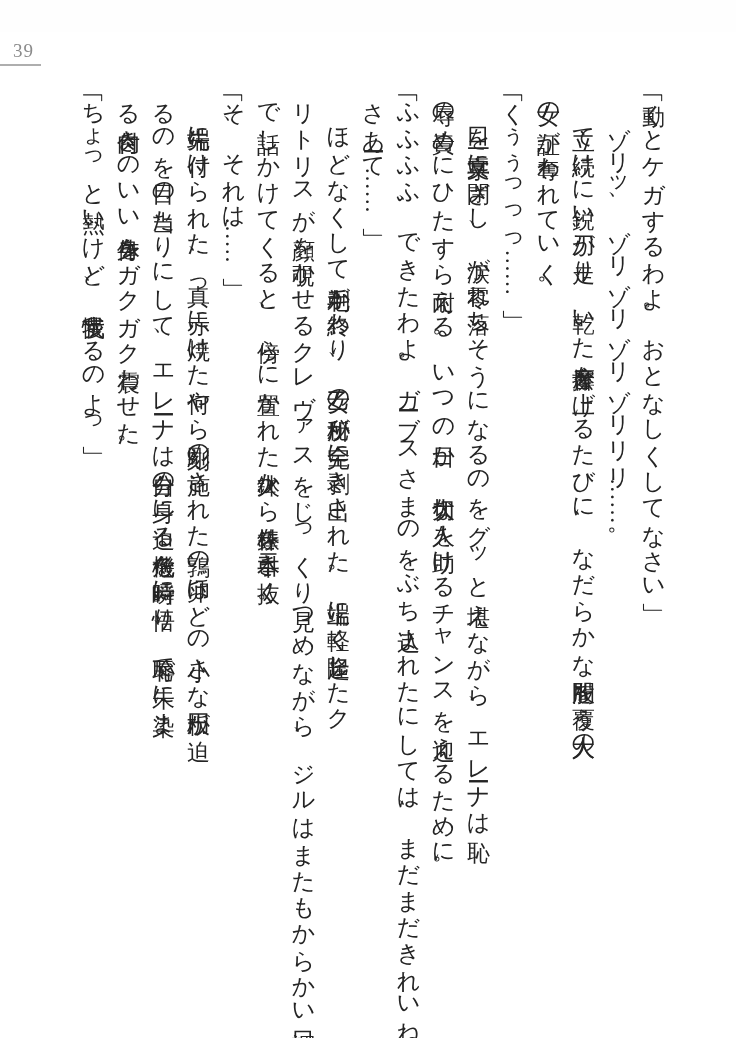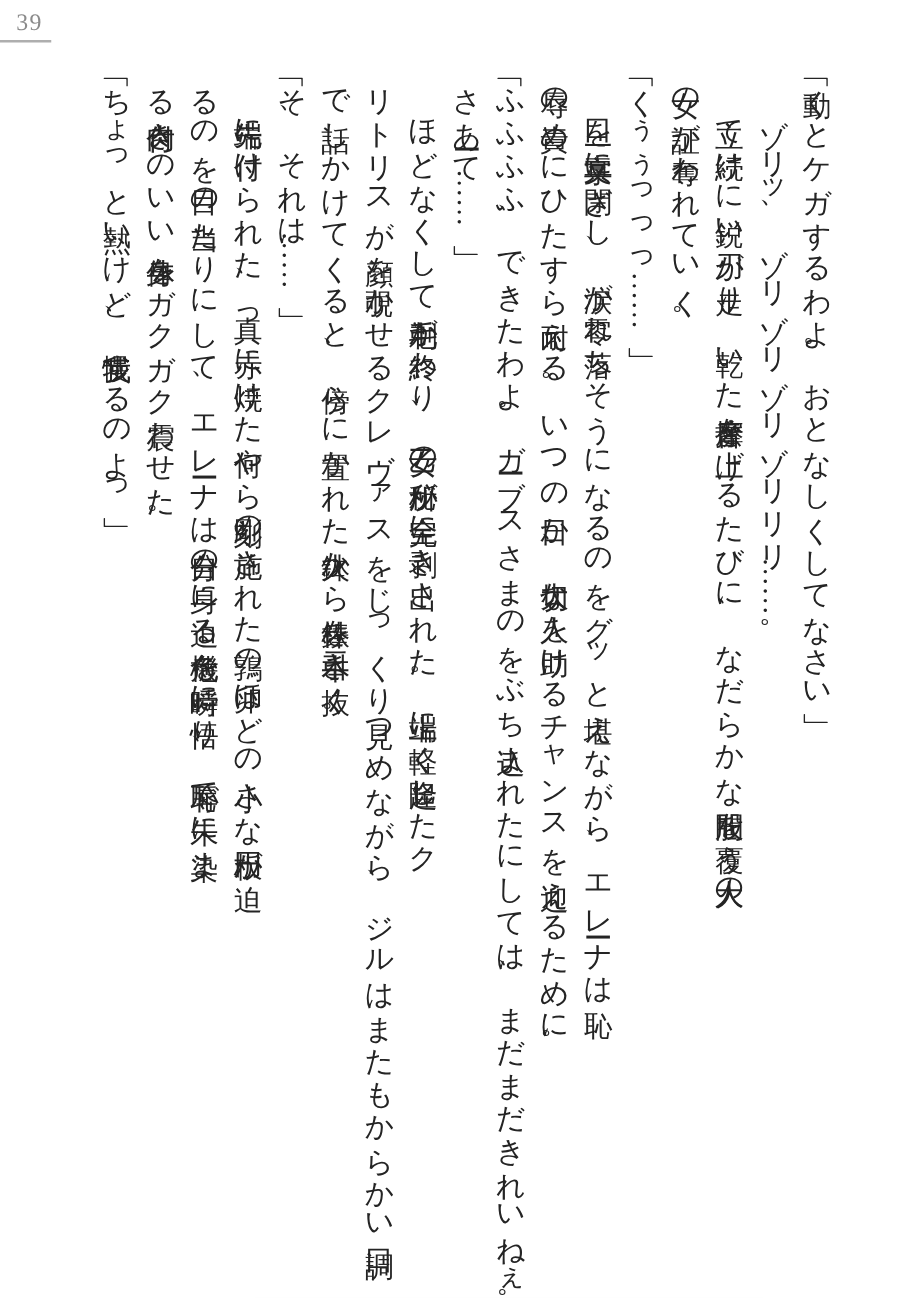--- a/index.html
+++ b/index.html
@@ -11,20 +11,21 @@
     height: 1038px;
     background: #fefefe;
     position: relative;
     overflow: hidden;
     font-family: "Liberation Serif", "DejaVu Serif", serif;
   }
   .page {
     position: absolute;
     inset: 0;
     background: #ffffff;
+    margin-top: 32px;
   }
   
   .folio-num {
     position: absolute;
     top: 8px;
     left: 13px;
     font-size: 19px;
     line-height: 22px;
     color: #8b8b8b;
     letter-spacing: 1px;

